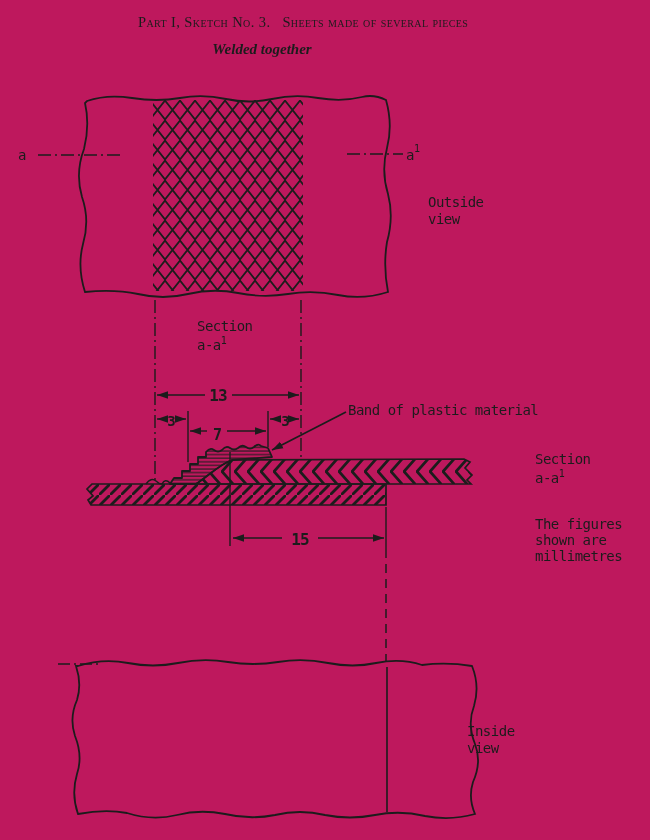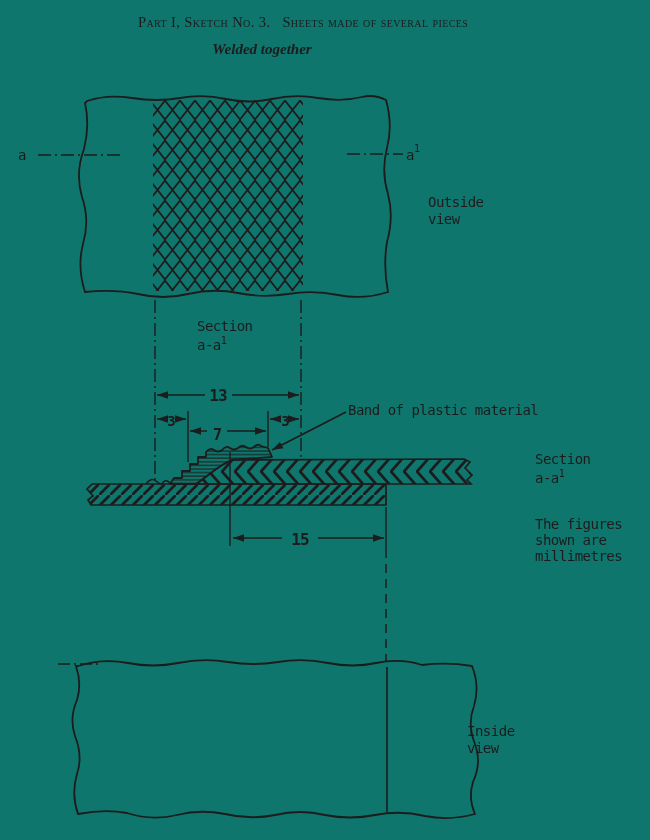--- a/index.html
+++ b/index.html
@@ -1,16 +1,16 @@
 <!DOCTYPE html>
 <html><head>
 <meta charset="utf-8">
 <style>
   html,body{margin:0;padding:0;background:#e8e8e8;}
-  .page{position:relative;width:650px;height:840px;background:#0f766e;overflow:hidden;
+  .page{position:relative;width:650px;height:840px;background:#be185d;overflow:hidden;
         font-family:"DejaVu Sans Mono", monospace;}
   svg{position:absolute;left:0;top:0;}
   .ink{stroke:#1c1c1c;fill:none;}
   text{fill:#1c1c1c;}
   .t{font-family:"DejaVu Sans Mono",monospace;font-size:14px;letter-spacing:-0.5px;}
   .tsup{font-size:10px;}
   .d{font-family:"DejaVu Sans Mono",monospace;font-size:16px;font-weight:bold;letter-spacing:-1px;}
   .ttl{font-family:"Liberation Serif",serif;font-variant:small-caps;font-size:14.5px;letter-spacing:0.4px;}
   .sub{font-family:"Liberation Serif",serif;font-style:italic;font-weight:bold;font-size:15px;}
 </style>

